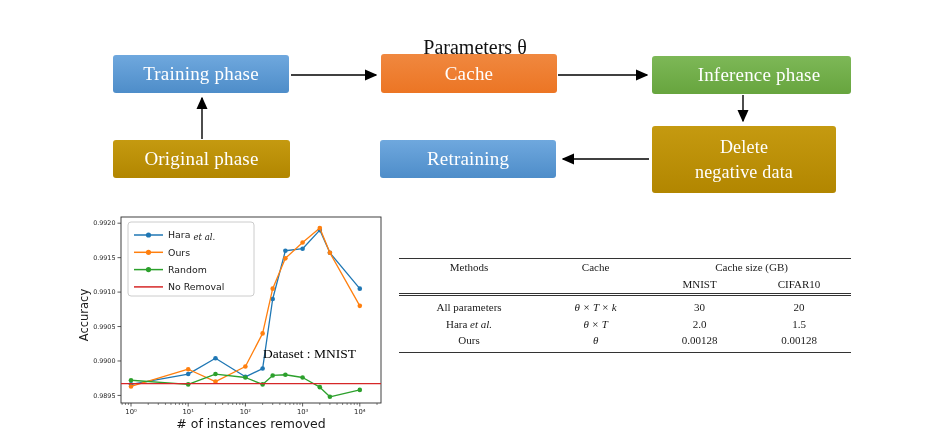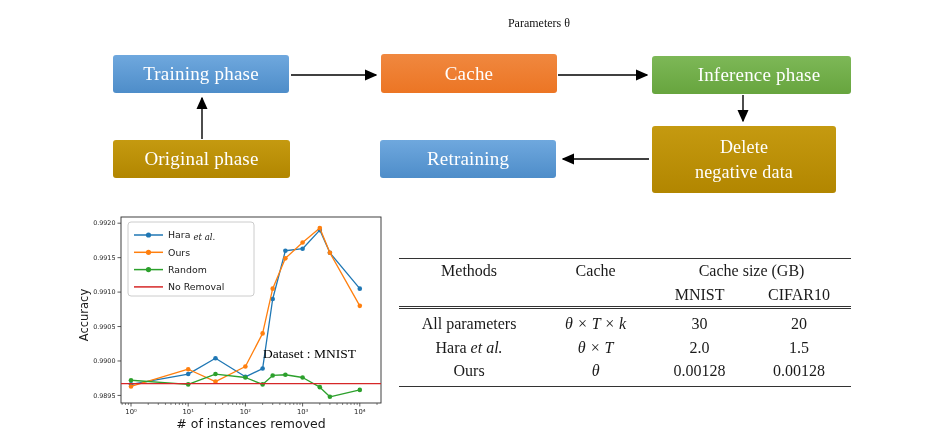--- a/index.html
+++ b/index.html
@@ -6,27 +6,27 @@
   .canvas{position:relative;width:925px;height:447px;background:#ffffff;overflow:hidden;
           font-family:"Liberation Serif", serif;}
   
   .fc-box{position:absolute;display:flex;align-items:center;justify-content:center;
           color:#ffffff;font-size:19px;border-radius:3px;text-align:center;
           white-space:pre-line;line-height:1.35;letter-spacing:.2px;}
   .fc-blue{background:linear-gradient(180deg,#6fa8de 0%,#4e8dc9 100%);}
   .fc-orange{background:linear-gradient(180deg,#f0883f 0%,#ec7524 100%);}
   .fc-green{background:linear-gradient(180deg,#7db857 0%,#67a53e 100%);padding-left:15px;}
   .fc-gold{background:linear-gradient(180deg,#c59a10 0%,#b28600 100%);}
-  .fc-label{position:absolute;color:#111;font-size:12px;text-align:right;}
+  .fc-label{position:absolute;color:#111;font-size:20px;text-align:center;margin-top:20px;}
   .arrow-layer{position:absolute;left:0;top:0;pointer-events:none;}
   
   .chart-wrap{position:absolute;left:75px;top:203px;}
   
   .paper-table{position:absolute;left:399px;top:258px;width:452px;border-collapse:collapse;
-               font-size:16px;color:#1a1a1a;border-top:1.5px solid #333;border-bottom:1.5px solid #333;}
+               font-size:11px;color:#1a1a1a;border-top:1.5px solid #333;border-bottom:1.5px solid #333;}
   .paper-table th,.paper-table td{font-weight:normal;text-align:center;padding:1px 6px;line-height:1.35;}
   .paper-table .hdr th{vertical-align:top;}
   .paper-table .hdr th,.paper-table .hdr2 th{border-bottom:none;}
   .paper-table .rule th{border-bottom:3.5px double #333;height:0;padding:0;}
   .paper-table tbody tr:first-child td{padding-top:4px;}
   .paper-table tbody tr:last-child td{padding-bottom:4px;}
   .math{font-style:italic;}
   .etal{font-style:italic;}
 </style>
 </head>

